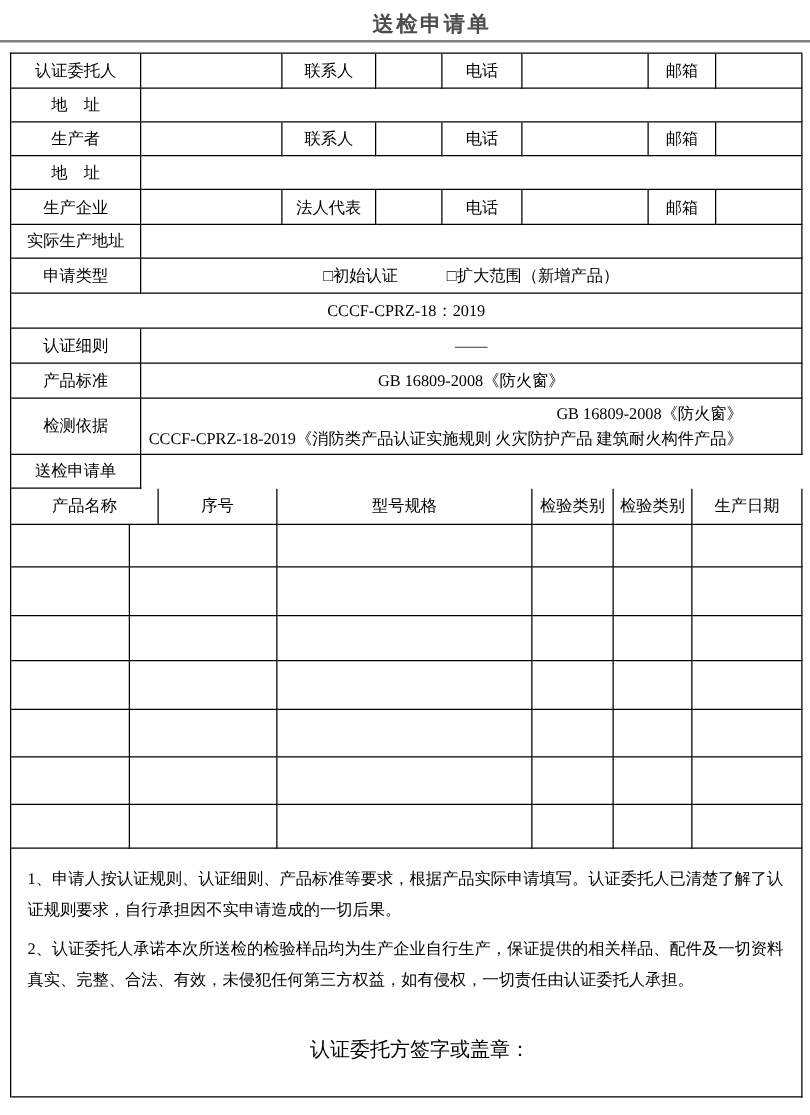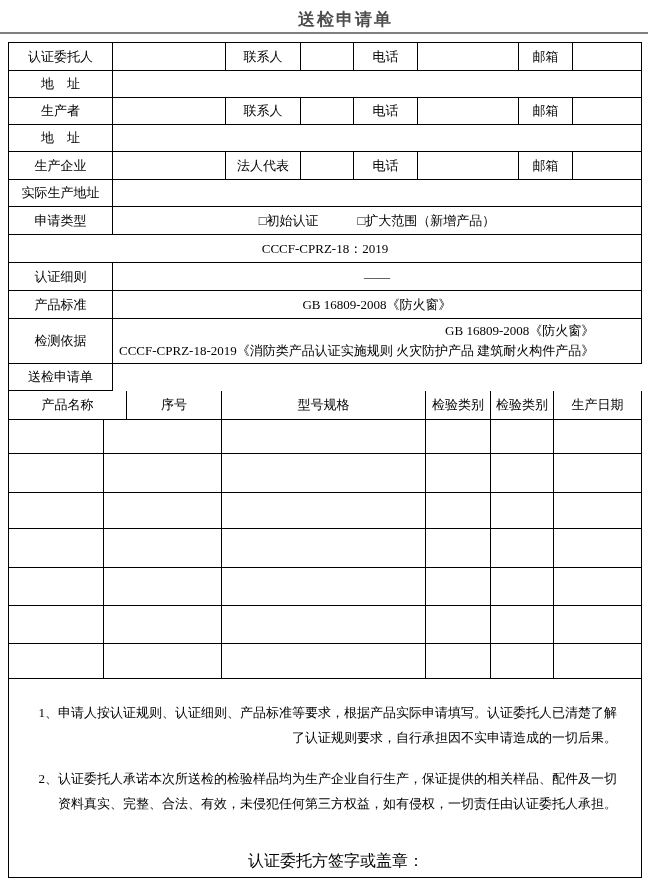--- a/index.html
+++ b/index.html
@@ -17,21 +17,21 @@
        border-top:1px solid #000;border-left:1px solid #000;font-size:13px;}
   .row{display:flex;}
   .cell{box-sizing:border-box;border-right:1px solid #000;border-bottom:1px solid #000;
         display:flex;align-items:center;justify-content:center;text-align:center;
         overflow:hidden;}
   .cell.left{justify-content:flex-start;text-align:left;padding:0 6px;}
   .cell.fill{flex:1;text-align:right;}
   .lines{line-height:20px;}
   .remarks-cell{flex:1;display:block;padding:5px 8px 0 7px;box-sizing:border-box;
                 border-right:1px solid #000;border-bottom:1px solid #000;}
-  .remark-p{font-size:13px;line-height:25px;margin:16px;text-align:right;}
+  .remark-p{font-size:13px;line-height:25px;margin:6px;}
   .sig-line{font-size:16px;line-height:25px;margin-top:32px;margin-left:232px;}
   .date-line{font-size:13.5px;line-height:25px;margin-left:306px;}
 </style>
 </head>
 <body>
 
 <div class="page">
   <div class="corner-frag">
       <i></i>
       <i></i>

